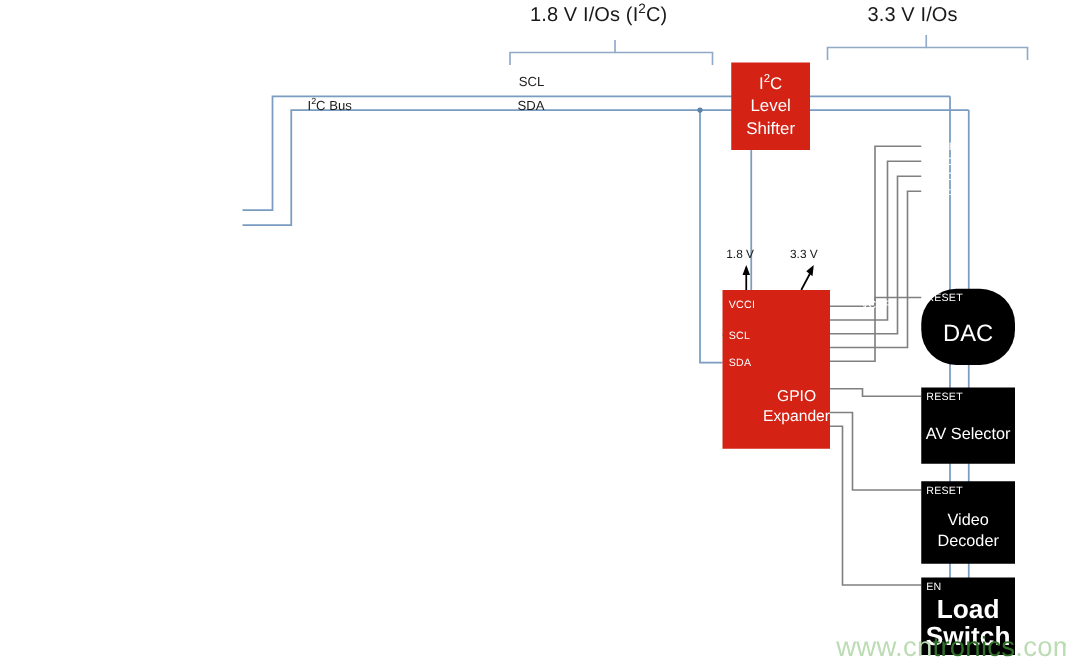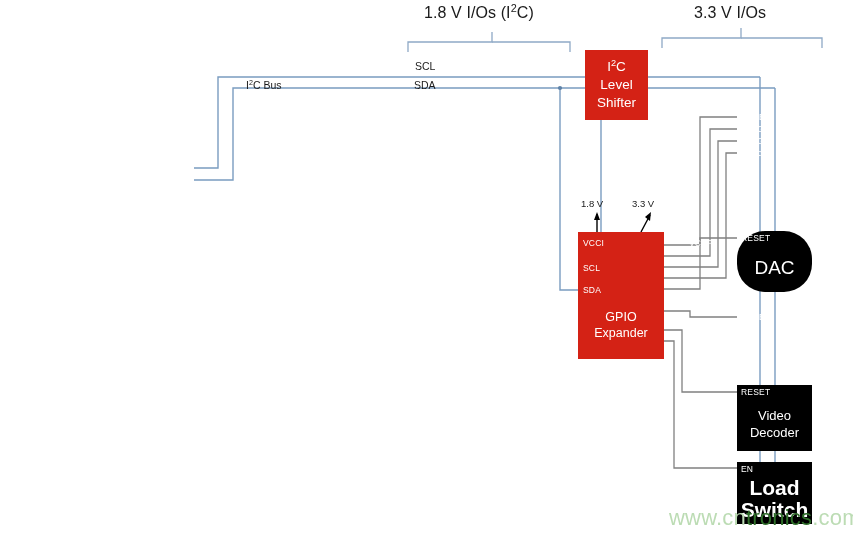--- a/index.html
+++ b/index.html
@@ -112,40 +112,43 @@
   </svg>
 
   <div class="lbl hdr" style="left:424px;top:4px;">1.8 V I/Os (I<sup>2</sup>C)</div>
   <div class="lbl hdr" style="left:694px;top:4px;">3.3 V I/Os</div>
 
 
   <div class="blk blk-red" style="left:585px;top:50px;width:63px;height:70px;">
     <span class="red-name">I<sup>2</sup>C<br>Level<br>Shifter</span>
   </div>
 
-  <div class="blk blk-red" style="left:578px;top:232px;width:86px;height:127px;align-items:flex-end;justify-content:center;padding-bottom:18px;">
+  <div class="blk blk-red" style="left:578px;top:232px;width:86px;height:127px;align-items:flex-end;justify-content:flex-end;padding-bottom:18px;">
     <span class="gpio-name">GPIO<br>Expander</span>
   </div>
   <div class="pin-red" style="left:583px;top:238px;">VCCI</div>
   <div class="pin-red" style="left:641px;top:238px;margin-left:48px;">VCCP</div>
   <div class="pin-red" style="left:583px;top:263px;">SCL</div>
   <div class="pin-red" style="left:583px;top:285px;">SDA</div>
   <div class="volt-lbl" style="left:581px;top:198px;">1.8 V</div>
   <div class="volt-lbl" style="left:632px;top:198px;">3.3 V</div>
 
   <div class="pin" style="left:741px;top:112px;">RESET</div>
   <div class="pin" style="left:741px;top:124px;">FLAG1</div>
   <div class="pin" style="left:741px;top:136px;">FLAG2</div>
   <div class="pin" style="left:741px;top:148px;">Switch</div>
 
   <div class="blk blk-black" style="left:737px;top:231px;width:75px;height:61px;border-radius:28px;">
     <span class="dac-name" style="padding-top:12px;">DAC</span>
   </div>
   <div class="pin" style="left:741px;top:233px;">RESET</div>
 
+  <div class="blk blk-black" style="left:737px;top:310px;width:75px;height:61px;">
+    <span class="avs-name" style="padding-top:12px;">AV Selector</span>
+  </div>
   <div class="pin" style="left:741px;top:312px;">RESET</div>
 
   <div class="blk blk-black" style="left:737px;top:385px;width:75px;height:66px;">
     <span class="vid-name" style="padding-top:12px;">Video<br>Decoder</span>
   </div>
   <div class="pin" style="left:741px;top:387px;">RESET</div>
 
   <div class="blk blk-black" style="left:737px;top:462px;width:75px;height:62px;">
     <span class="ls-name" style="padding-top:12px;">Load<br>Switch</span>
   </div>

